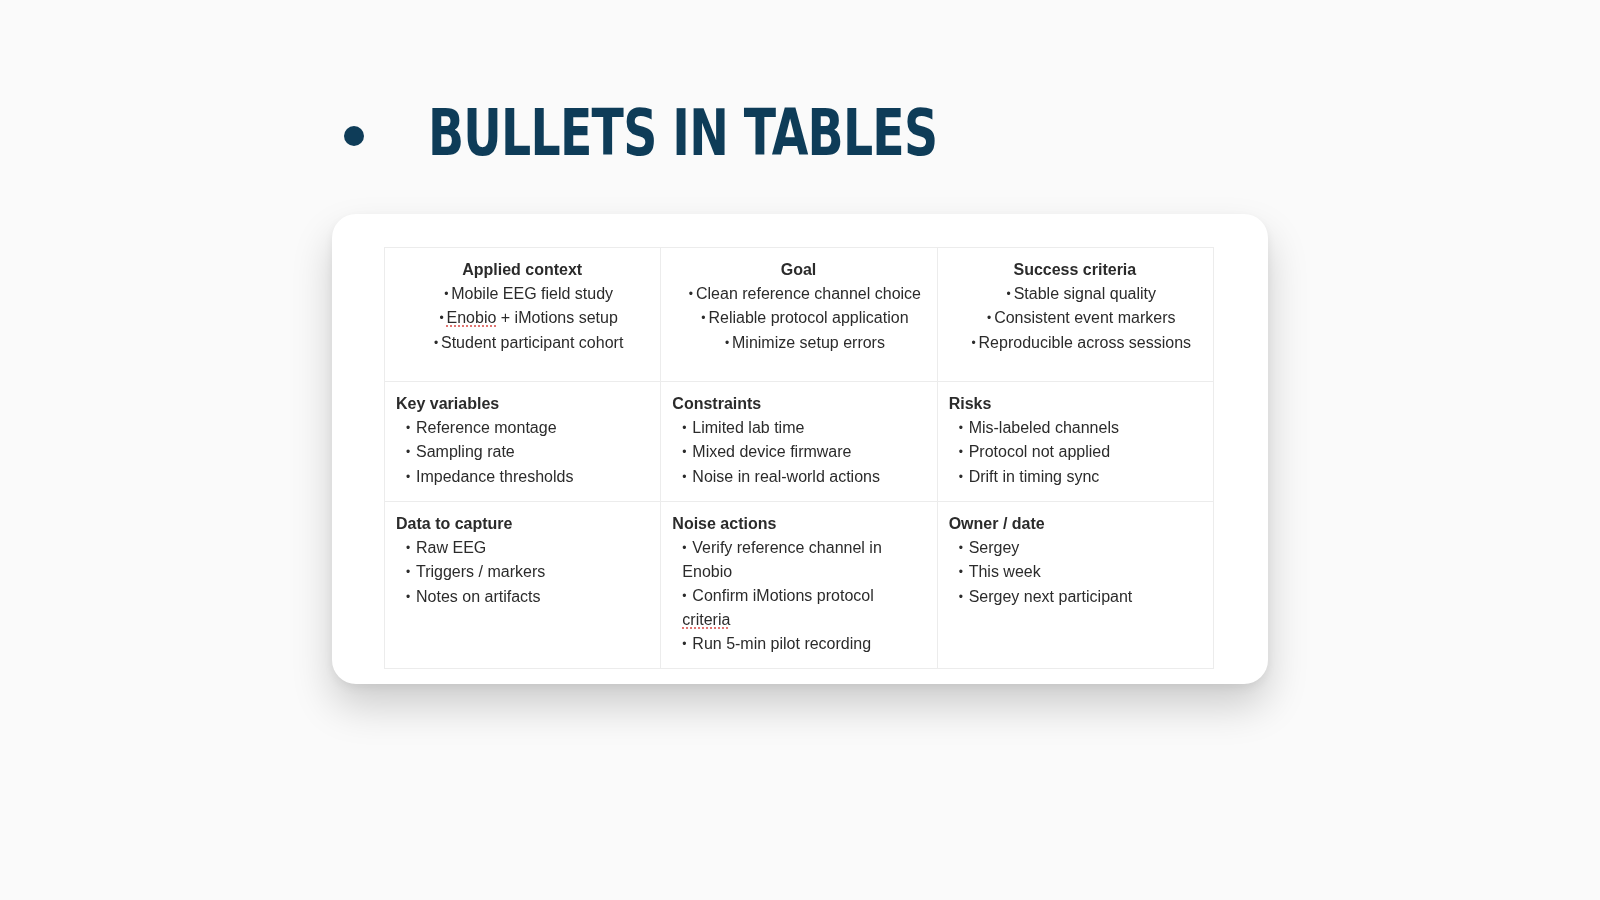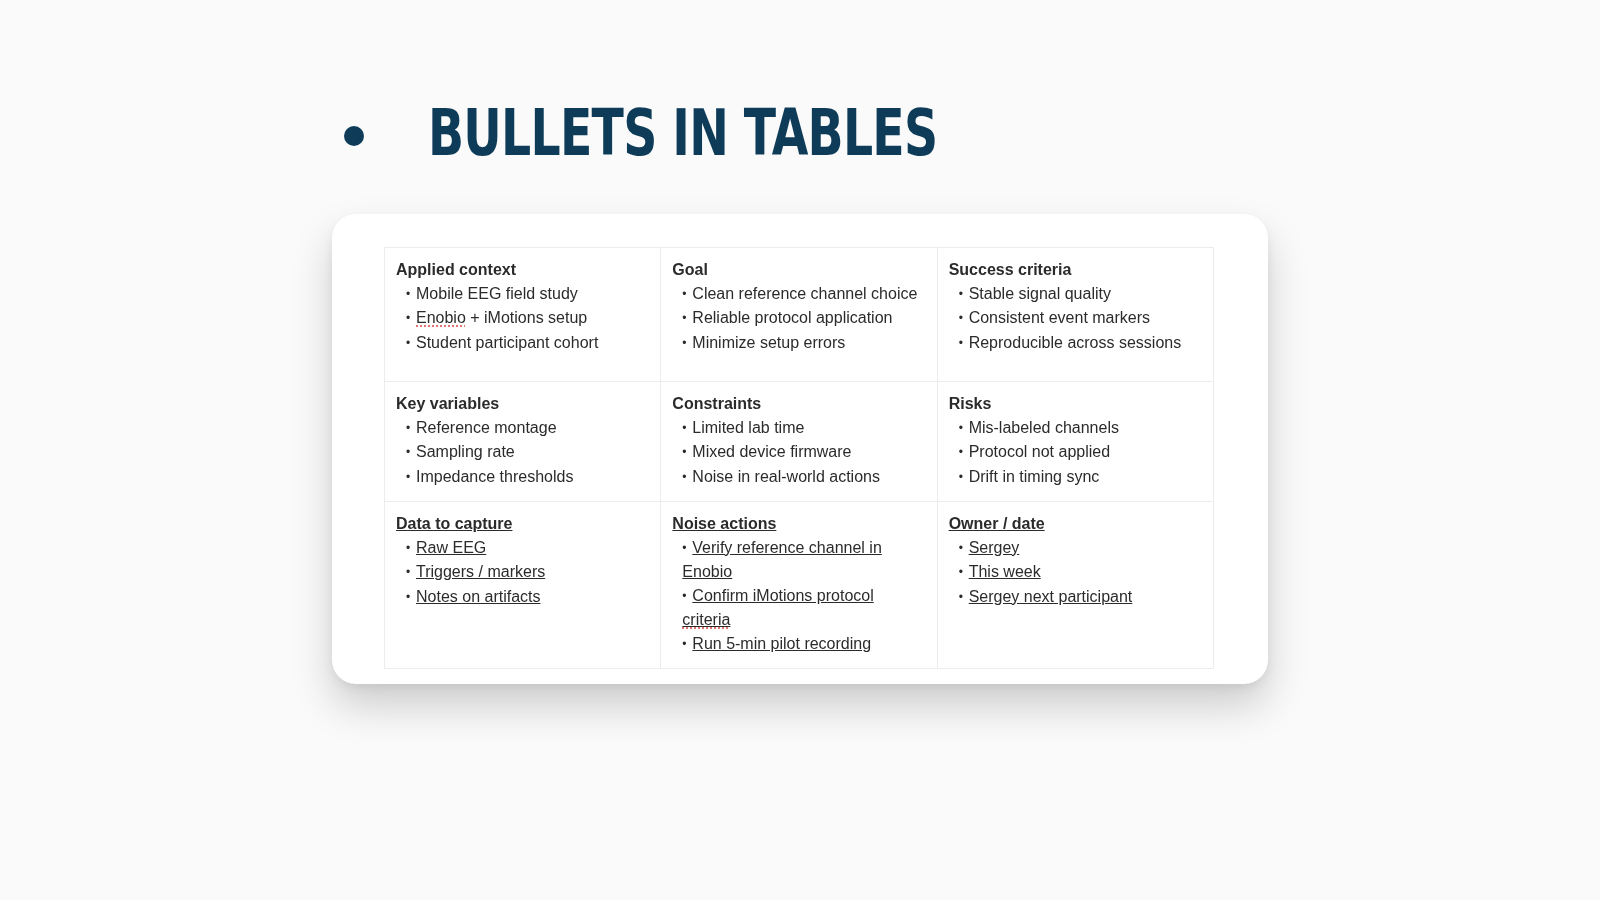--- a/index.html
+++ b/index.html
@@ -61,23 +61,23 @@
       table-layout: fixed;
     }
     .grid td {
       border: 1px solid #ececec;
       vertical-align: top;
       padding: 10px 12px 12px 11px;
       font-size: 16px;
       line-height: 23.5px;
       color: #2b2b2b;
     }
-    .grid tr.r1 td { height: 111px; }
+    .grid tr.r1 td { height: 111px; text-align: center; }
     .grid tr.r2 td { height: 87px; }
-    .grid tr.r3 td { height: 134px; text-decoration: underline; }
+    .grid tr.r3 td { height: 134px; }
     .cell-head {
       font-weight: bold;
       color: #2b2b2b;
     }
     .cell-list {
       margin: 0;
       padding: 0;
       list-style: none;
     }
     .cell-list li {

